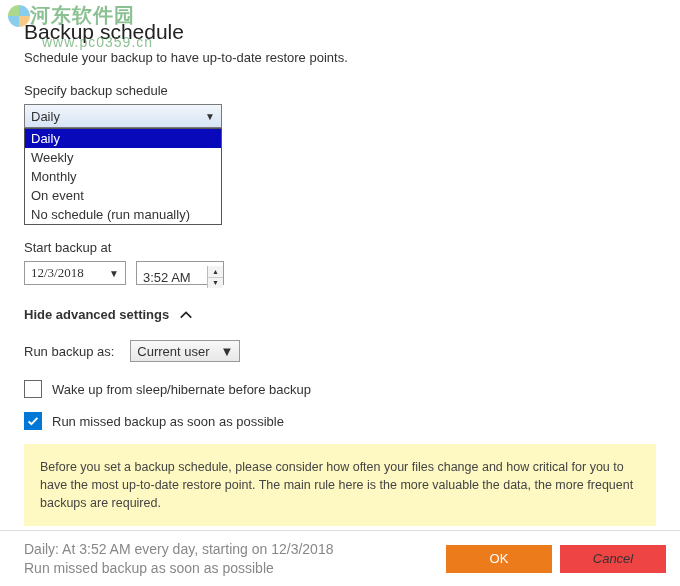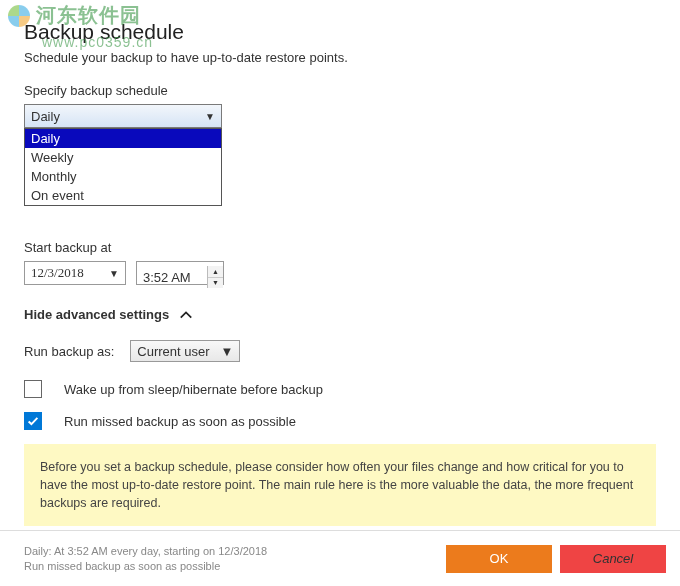--- a/index.html
+++ b/index.html
@@ -158,21 +158,21 @@
     padding: 0 6px;
     display: flex;
     align-items: center;
     justify-content: space-between;
     font-size: 13px;
   }
 
   .check-row {
     display: flex;
     align-items: center;
-    gap: 22px;
+    gap: 10px;
     margin-bottom: 14px;
     font-size: 13px;
   }
   .checkbox {
     width: 18px; height: 18px;
     border: 1px solid #666;
     background: #fff;
     display: inline-flex;
     align-items: center;
     justify-content: center;
@@ -198,21 +198,21 @@
     left: 0;
     right: 0;
     height: 56px;
     border-top: 1px solid #ddd;
     display: flex;
     align-items: center;
     padding: 0 14px 0 24px;
   }
   .summary {
     flex: 1;
-    font-size: 11px;
+    font-size: 14px;
     color: #888;
     line-height: 1.3;
   }
   .btn {
     width: 106px;
     height: 28px;
     display: inline-flex;
     align-items: center;
     justify-content: center;
     font-size: 13px;
@@ -230,21 +230,20 @@
     font-style: italic;
   }
 
   
   .wm {
     position: absolute;
     top: 2px;
     left: 8px;
     display: flex;
     align-items: center;
-    gap: 6px;
     opacity: 0.55;
     pointer-events: none;
     z-index: 0;
   }
   .wm-logo {
     width: 22px; height: 22px;
     border-radius: 50%;
     background: conic-gradient(#2aa6e0 0 90deg, #f0a020 90deg 180deg, #2aa6e0 180deg 270deg, #6ab92d 270deg 360deg);
     display:inline-block;
   }
@@ -285,20 +284,21 @@
   <div class="select-wrapper">
     <div class="select-box">
       <span>Daily</span>
       <span class="caret">▼</span>
     </div>
     <div class="dropdown-list">
       <div class="dropdown-item selected">Daily</div>
       <div class="dropdown-item">Weekly</div>
       <div class="dropdown-item">Monthly</div>
       <div class="dropdown-item">On event</div>
+      <div class="dropdown-item">No schedule (run manually)</div>
     </div>
   </div>
 
   <div class="row-start">
     <div class="label">Start backup at</div>
     <div class="date-time-row">
       <div class="date-input">
         <span>12/3/2018</span>
         <span class="caret">▼</span>
       </div>

